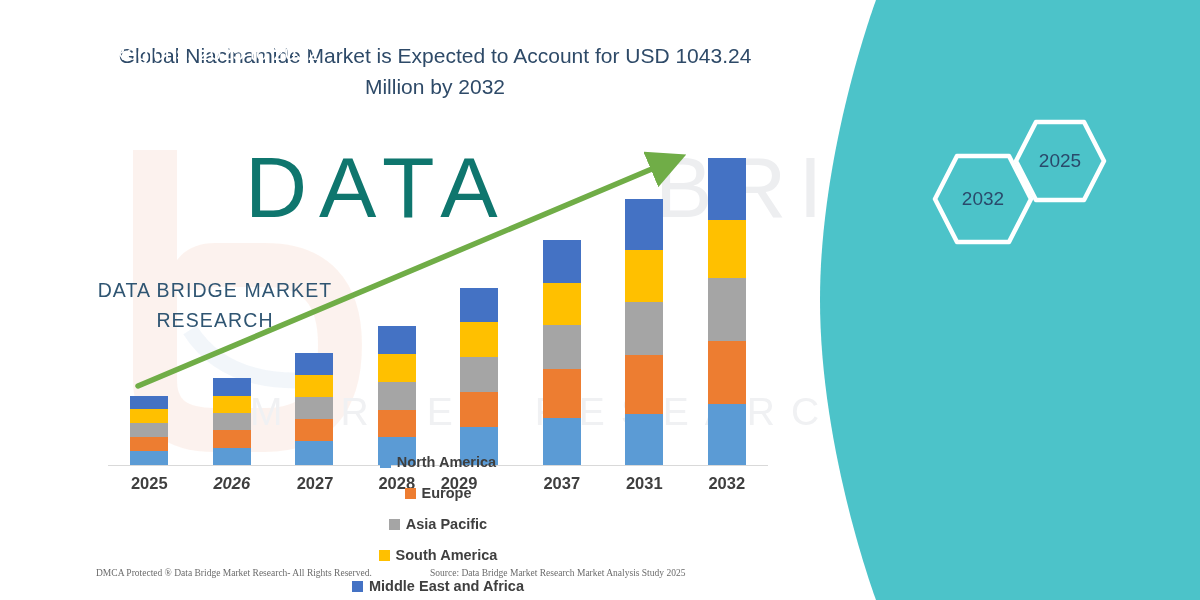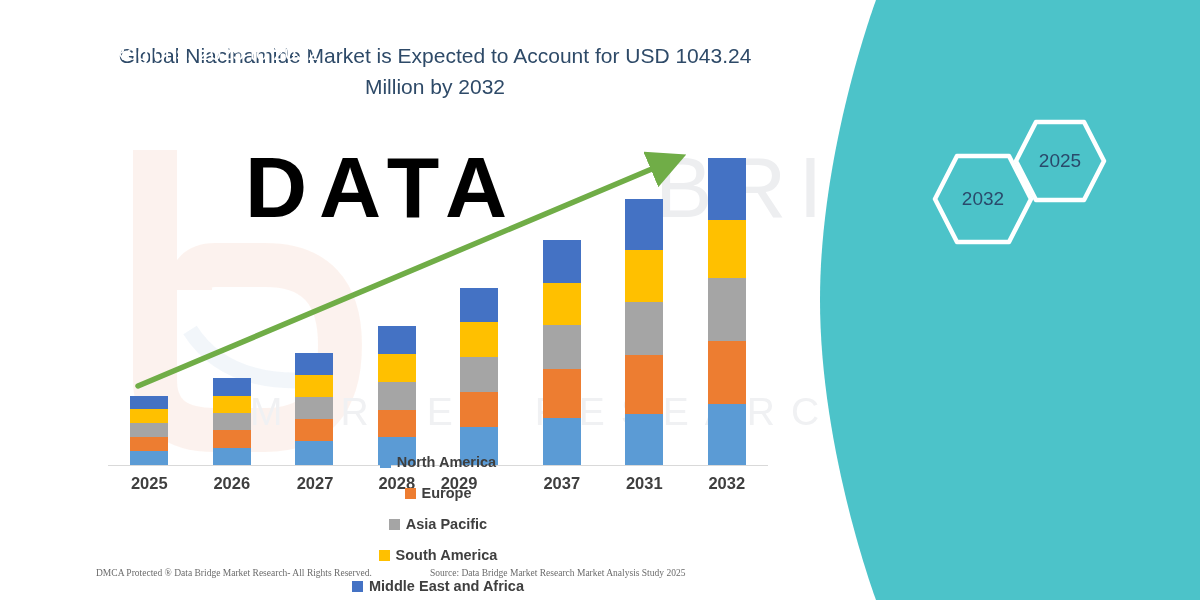--- a/index.html
+++ b/index.html
@@ -47,21 +47,21 @@
 
   
   #chart-title{
     position:absolute;top:40px;left:108px;width:640px;text-align:center;
     color:#2e4a68;font-size:21px;line-height:31px;font-weight:400;margin-left:7px;
   }
 
   
   .wm{position:absolute;pointer-events:none;user-select:none;}
   #wm-b{left:95px;top:130px;width:330px;height:330px;opacity:.5;}
-  #wm-data{left:245px;top:138px;color:#000000;font-size:86px;letter-spacing:12px;font-weight:700;}
+  #wm-data{left:245px;top:138px;color:#0f766e;font-size:86px;letter-spacing:12px;font-weight:400;}
   #wm-bridge{left:655px;top:138px;color:#edeef0;font-size:86px;letter-spacing:12px;font-weight:400;}
   #wm-mr{left:250px;top:390px;color:#f0f1f3;font-size:39px;letter-spacing:16px;font-weight:400;}
 
   #plot{position:absolute;left:0;top:0;width:830px;height:600px;}
   #axis-line{position:absolute;left:108px;top:465px;width:660px;height:1px;background:#d9d9d9;}
 
   .bar{position:absolute;width:38px;bottom:135px;}
   .seg{width:100%;display:block;}
 
   .xtick{
@@ -152,21 +152,21 @@
         <div class="bar" style="left: 707.75px;">
           <div class="seg" style="height: 62px; background: rgb(68, 114, 196);"></div>
           <div class="seg" style="height: 58px; background: rgb(255, 192, 0);"></div>
           <div class="seg" style="height: 63px; background: rgb(165, 165, 165);"></div>
           <div class="seg" style="height: 63px; background: rgb(237, 125, 49);"></div>
           <div class="seg" style="height: 61px; background: rgb(91, 155, 213);"></div>
         </div>
       </div>
     <div id="xticks">
         <div class="xtick" style="left: 109.25px;">2025</div>
-        <div class="xtick" style="left: 191.75px;">2026</div>
+        <div class="xtick" style="left: 191.75px; font-style: italic;">2026</div>
         <div class="xtick" style="left: 275px;">2027</div>
         <div class="xtick" style="left: 356.75px;">2028</div>
         <div class="xtick" style="left: 419px;">2029</div>
         <div class="xtick" style="left: 521.75px;">2037</div>
         <div class="xtick" style="left: 604.25px;">2031</div>
         <div class="xtick" style="left: 686.75px;">2032</div>
       </div>
 
     <svg id="arrow" viewBox="0 0 600 280">
       <defs>
@@ -220,16 +220,17 @@
       <div class="hex-label">2032</div>
     </div>
 
     <div class="hexwrap" id="hex-2025">
       <svg viewBox="0 0 96 86" width="96" height="86">
         <polygon points="24,4 72,4 92,43 72,82 24,82 4,43" fill="none" stroke="#ffffff" stroke-width="4.5" stroke-linejoin="round"></polygon>
       </svg>
       <div class="hex-label">2025</div>
     </div>
 
+    <div id="brand-name">DATA BRIDGE MARKET RESEARCH</div>
 
   </div>
 
 </div>
 
 </body></html>

